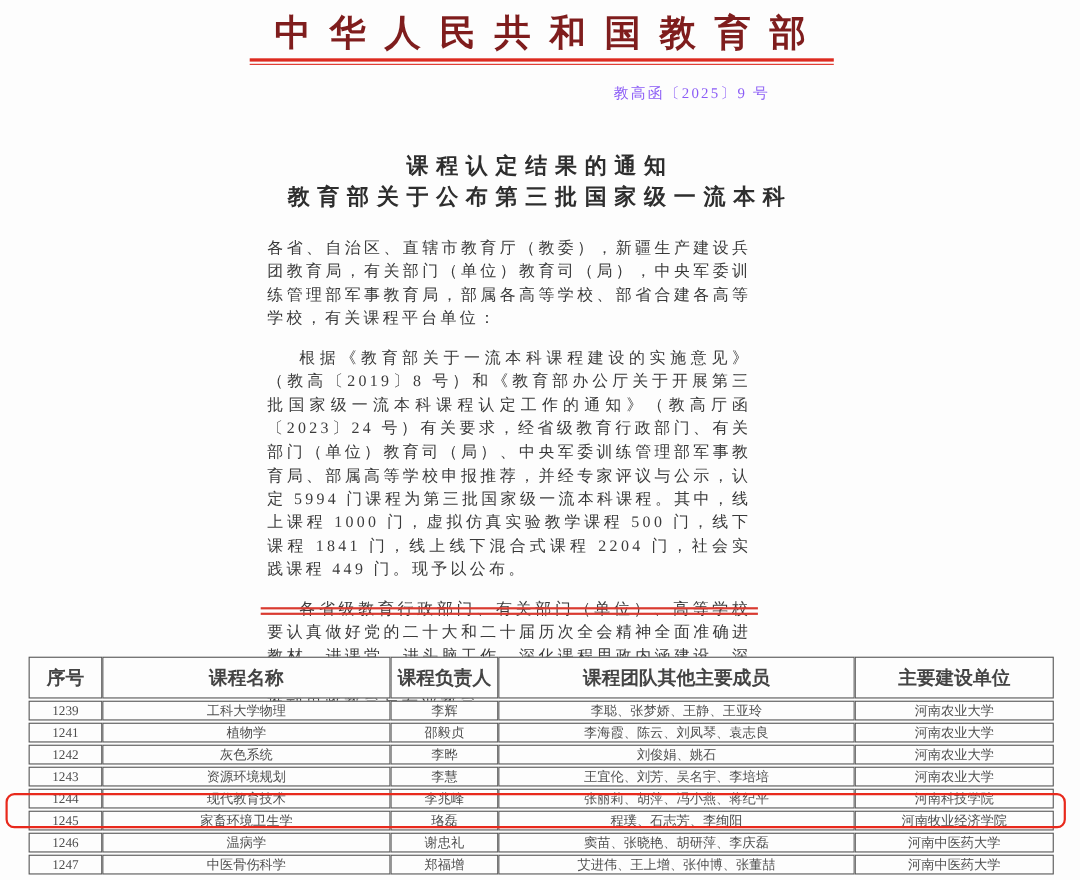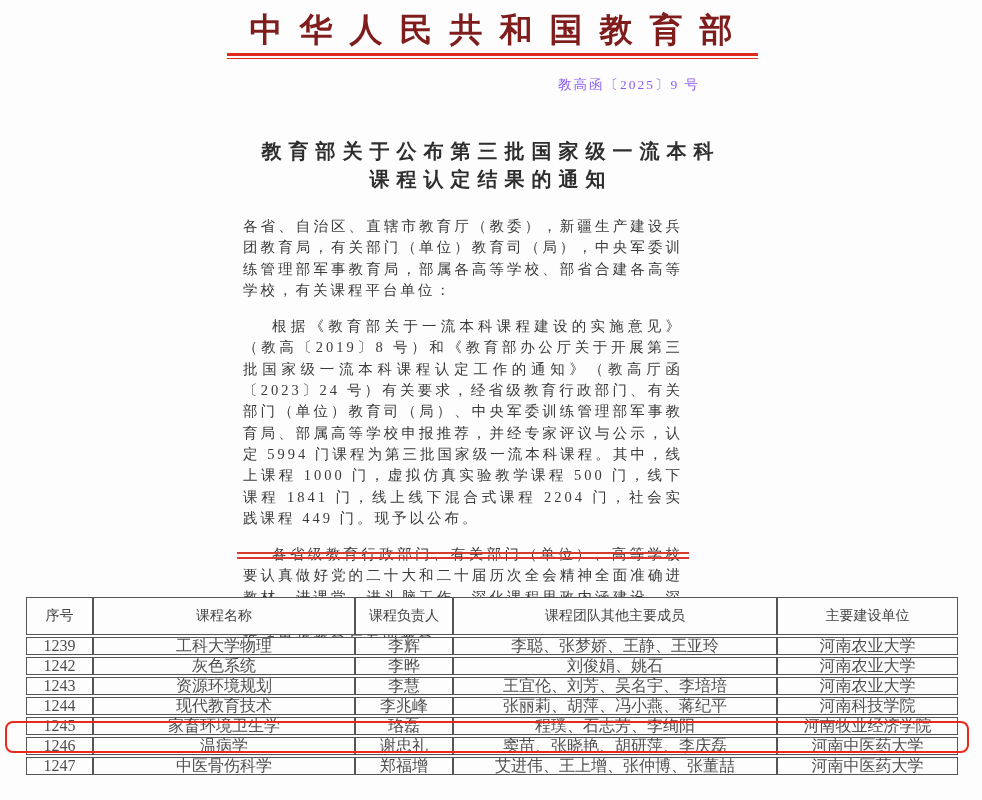--- a/index.html
+++ b/index.html
@@ -39,38 +39,38 @@
   }
   table.courses{
     position:absolute;top:595px;left:26px;width:932px;
     border-collapse:separate;border-spacing:0 2px;
     color:#4f4f4f;table-layout:fixed;
   }
   table.courses th,table.courses td{
     border:1px solid #555;text-align:center;padding:0;overflow:hidden;
     white-space:nowrap;background:#fdfdfd;
   }
-  table.courses th{height:36px;font-size:14px;font-weight:normal;color:#444;}
-  table.courses td{height:16px;line-height:16px;font-size:16px;}
+  table.courses th{height:36px;font-size:17px;font-weight:bold;color:#444;}
+  table.courses td{height:16px;line-height:16px;font-size:12px;}
   .highlight-box{
     position:absolute;top:721px;left:5px;width:960px;height:28px;
     border:2px solid #e8291c;border-radius:8px;
     pointer-events:none;
   }
 </style>
 </head>
 <body>
 
 <div class="agency">中华人民共和国教育部</div>
 <div class="red-rule"></div>
 <div class="doc-number">教高函〔2025〕9 号</div>
 
 <div class="notice-title">
+  <div>课程认定结果的通知</div>
   <div>教育部关于公布第三批国家级一流本科</div>
-  <div>课程认定结果的通知</div>
 </div>
 
 <div class="notice-body">
   <p>各省、自治区、直辖市教育厅（教委），新疆生产建设兵团教育局，有关部门（单位）教育司（局），中央军委训练管理部军事教育局，部属各高等学校、部省合建各高等学校，有关课程平台单位：</p>
   <p class="indent">根据《教育部关于一流本科课程建设的实施意见》（教高〔2019〕8 号）和《教育部办公厅关于开展第三批国家级一流本科课程认定工作的通知》（教高厅函〔2023〕24 号）有关要求，经省级教育行政部门、有关部门（单位）教育司（局）、中央军委训练管理部军事教育局、部属高等学校申报推荐，并经专家评议与公示，认定 5994 门课程为第三批国家级一流本科课程。其中，线上课程 1000 门，虚拟仿真实验教学课程 500 门，线下课程 1841 门，线上线下混合式课程 2204 门，社会实践课程 449 门。现予以公布。</p>
   <p class="indent">各省级教育行政部门、有关部门（单位）、高等学校要认真做好党的二十大和二十届历次全会精神全面准确进教材、进课堂、进头脑工作，深化课程思政内涵建设，深入挖掘各类课程和教学方式中蕴含的思想政治教育元素，推动思政教育与专业教育</p>
 </div>
 
 <div class="cut-marker"></div>
 
@@ -90,20 +90,27 @@
       <th>课程团队其他主要成员</th>
       <th>主要建设单位</th>
     </tr>
   </thead>
   <tbody>
     <tr>
       <td>1239</td>
       <td>工科大学物理</td>
       <td>李辉</td>
       <td>李聪、张梦娇、王静、王亚玲</td>
+      <td>河南农业大学</td>
+    </tr>
+    <tr>
+      <td>1241</td>
+      <td>植物学</td>
+      <td>邵毅贞</td>
+      <td>李海霞、陈云、刘凤琴、袁志良</td>
       <td>河南农业大学</td>
     </tr>
     <tr>
       <td>1242</td>
       <td>灰色系统</td>
       <td>李晔</td>
       <td>刘俊娟、姚石</td>
       <td>河南农业大学</td>
     </tr>
     <tr>

